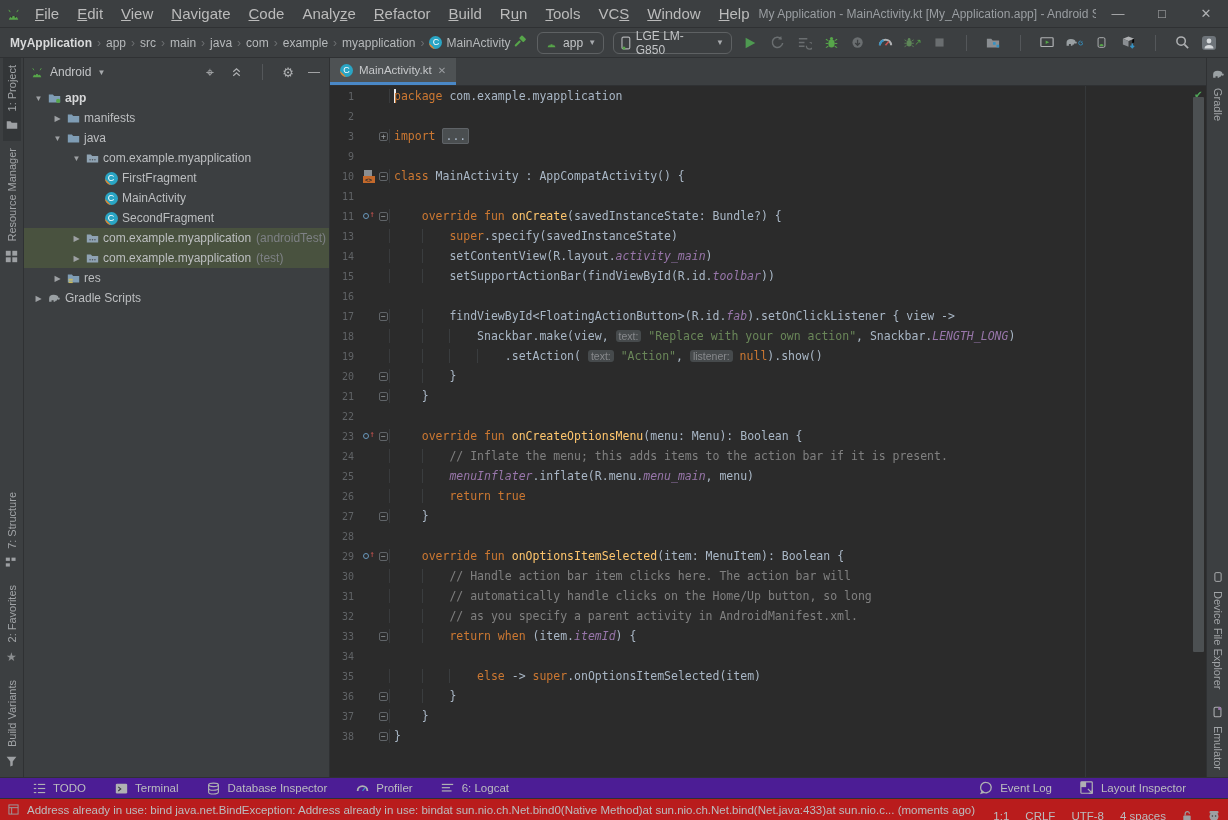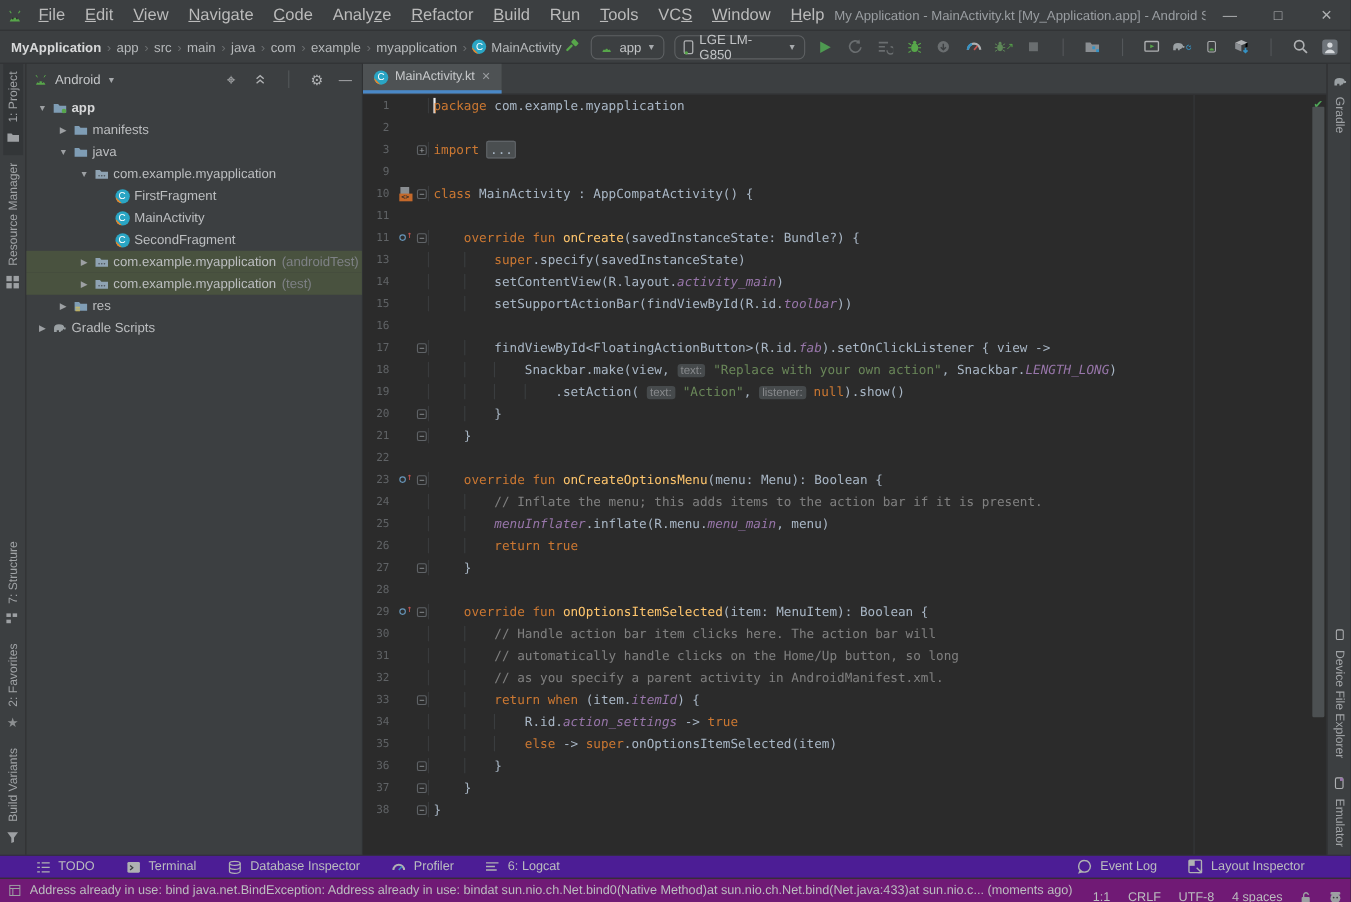--- a/index.html
+++ b/index.html
@@ -99,21 +99,21 @@
   .ovr .oa { position:absolute; right:0; top:-1px; color:#C75450; font-size:9px; }
   .rel { position:relative; width:13px; height:13px; }
   .rel .doc { position:absolute; left:1px; top:0; width:8px; height:7px; background:#8A8E92; }
   .rel .xml { position:absolute; left:0; bottom:0; width:12px; height:7px; background:#C4692B;
     color:#2B2B2B; font-size:6px; line-height:7px; text-align:center; font-weight:bold; }
 
   
   .toolbar-bottom { height:21px; background:#4c1d95; border-top:1px solid #2F3133;
     display:flex; align-items:center; font-size:11.5px; padding:0 42px 0 30px; gap:26px; }
   .tbb { display:flex; align-items:center; gap:5px; color:#BBBDBF; }
-  .statusbar { height:22px; background:#701a75; border-top:1px solid #2F3133;
+  .statusbar { height:22px; background:#b91c1c; border-top:1px solid #2F3133;
     display:flex; align-items:center; font-size:11.5px; padding:0 8px; gap:8px; }
   .sb-msg { color:#BBBDBF; white-space:nowrap; overflow:hidden; }
   .sb-right { margin-left:auto; display:flex; align-items:center; gap:16px; color:#BBBDBF;margin-top:12px; }
 </style>
 </head>
 <body>
 
 <div class="titlebar">
   <span class="logo">
     <svg width="15" height="14" viewBox="0 0 16 14">
@@ -733,21 +733,20 @@
           <span class="gico"></span>
           <span class="gfold">
             <span class="foldbox">−</span>
           </span>
           <span class="ctext"><span class="guide" style="left: calc(4ch + 4px);"></span>        <span class="kw">return when</span><span class="pl"> (item.</span><span class="field">itemId</span><span class="pl">) {</span></span>
         </div>
         <div class="crow">
           <span class="lnum">34</span>
           <span class="gico"></span>
           <span class="gfold"></span>
-          <span class="ctext"><span class="guide" style="left: calc(4ch + 4px);"></span><span class="guide" style="left: calc(8ch + 4px);"></span>            <span class="pl">R.id.</span><span class="field">action_settings</span><span class="pl"> -&gt; </span><span class="kw">true</span></span>
         </div>
         <div class="crow">
           <span class="lnum">35</span>
           <span class="gico"></span>
           <span class="gfold"></span>
           <span class="ctext"><span class="guide" style="left: calc(4ch + 4px);"></span><span class="guide" style="left: calc(8ch + 4px);"></span>            <span class="kw">else</span><span class="pl"> -&gt; </span><span class="kw">super</span><span class="pl">.onOptionsItemSelected(item)</span></span>
         </div>
         <div class="crow">
           <span class="lnum">36</span>
           <span class="gico"></span>

